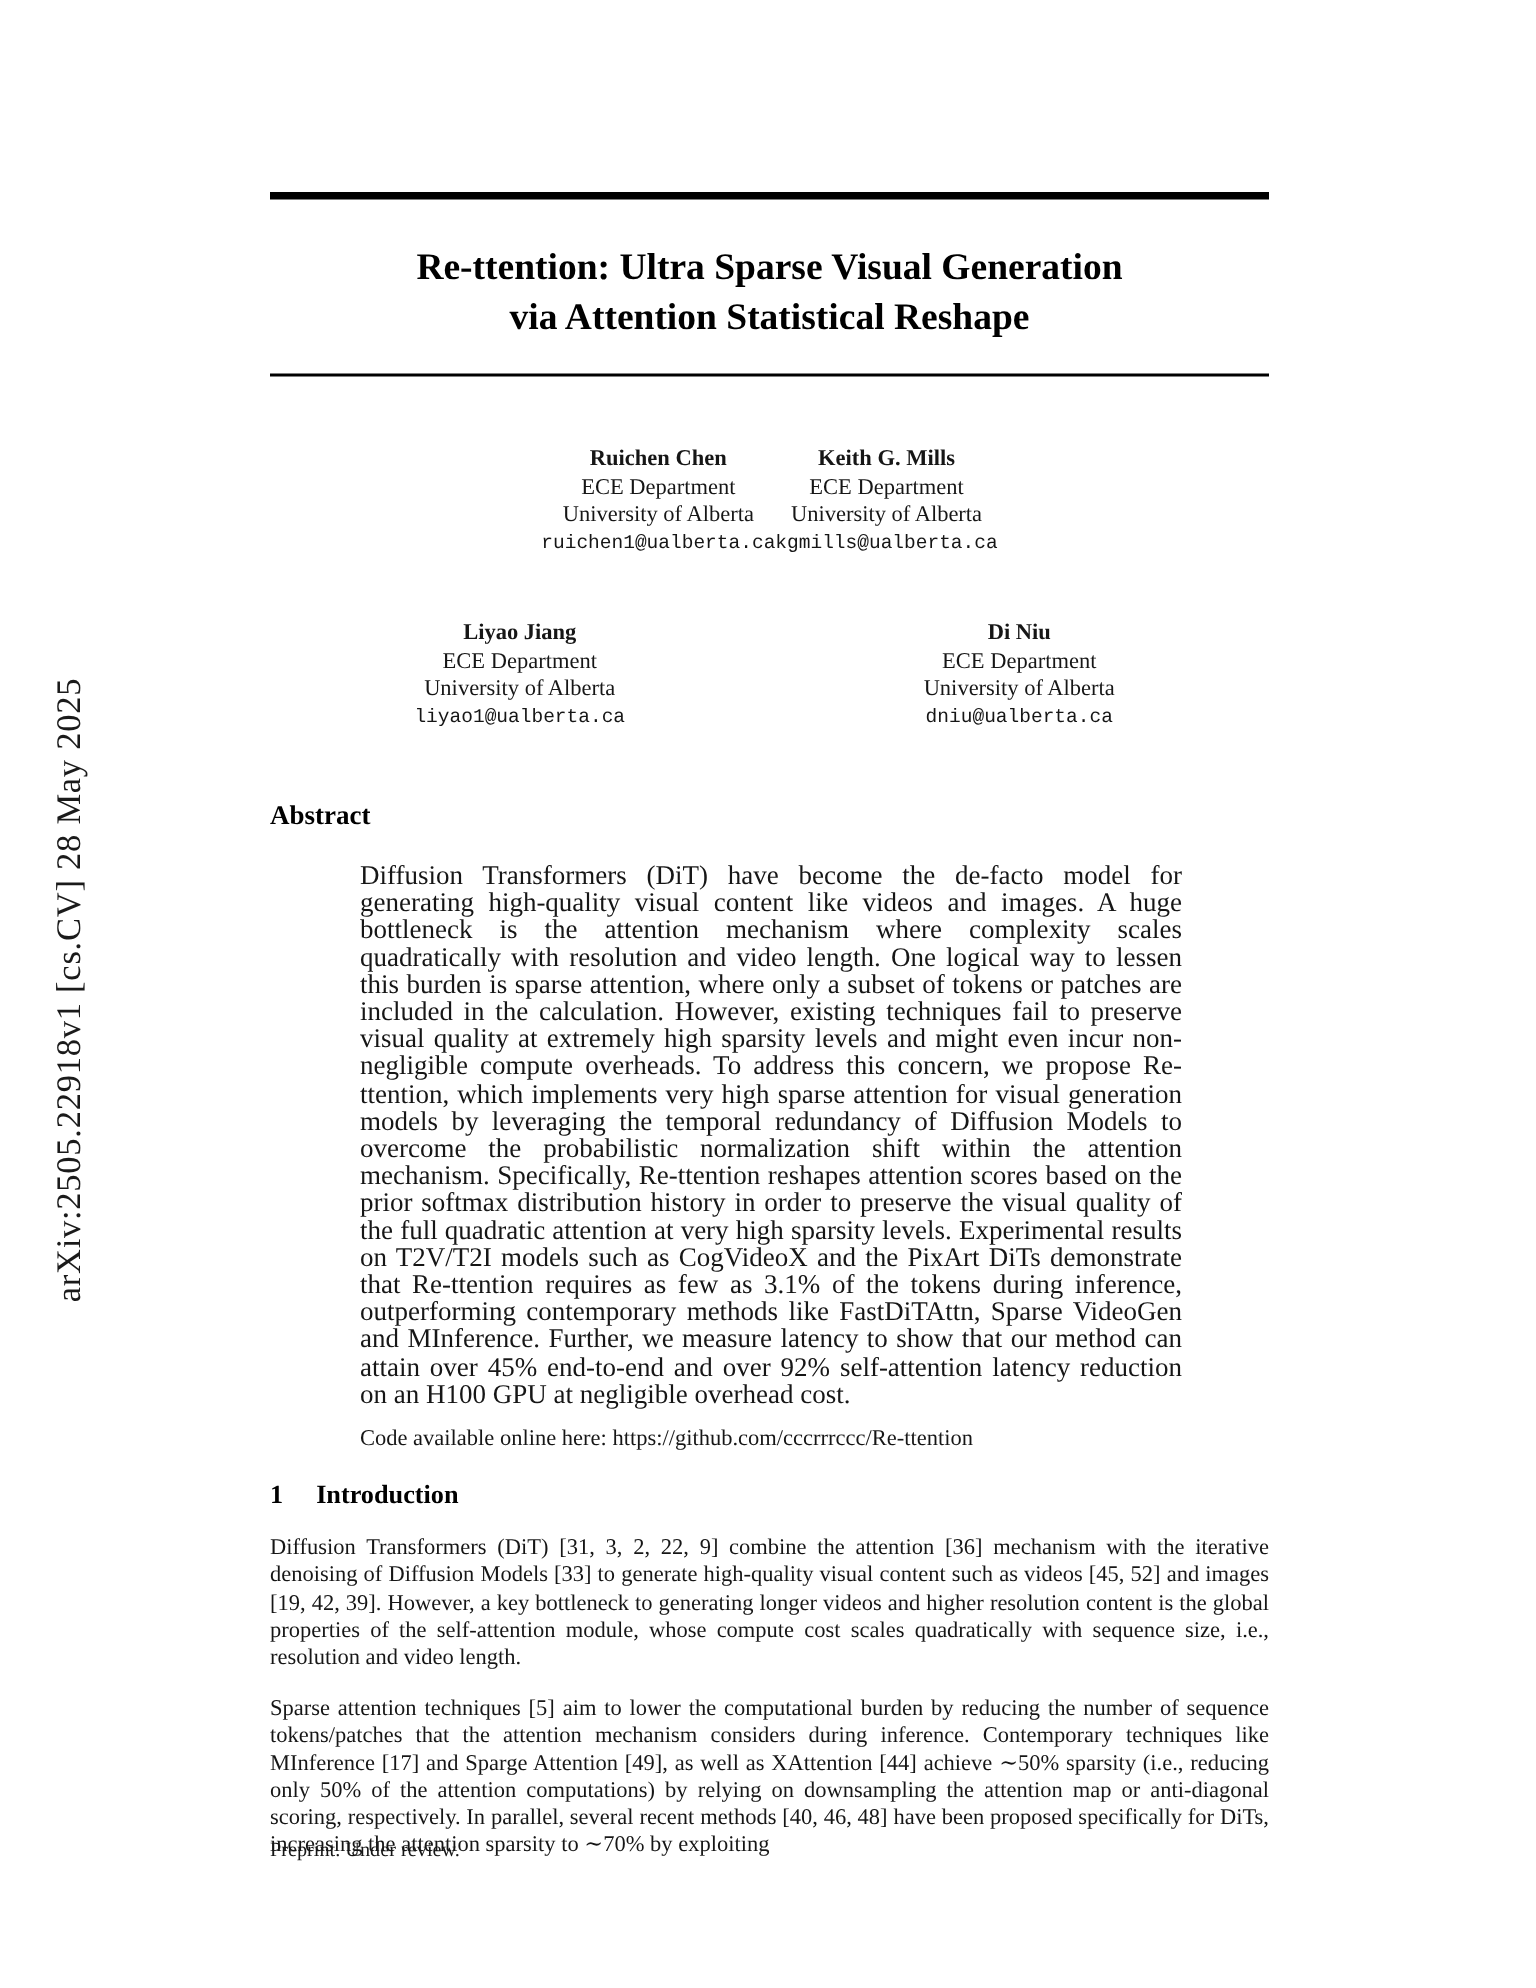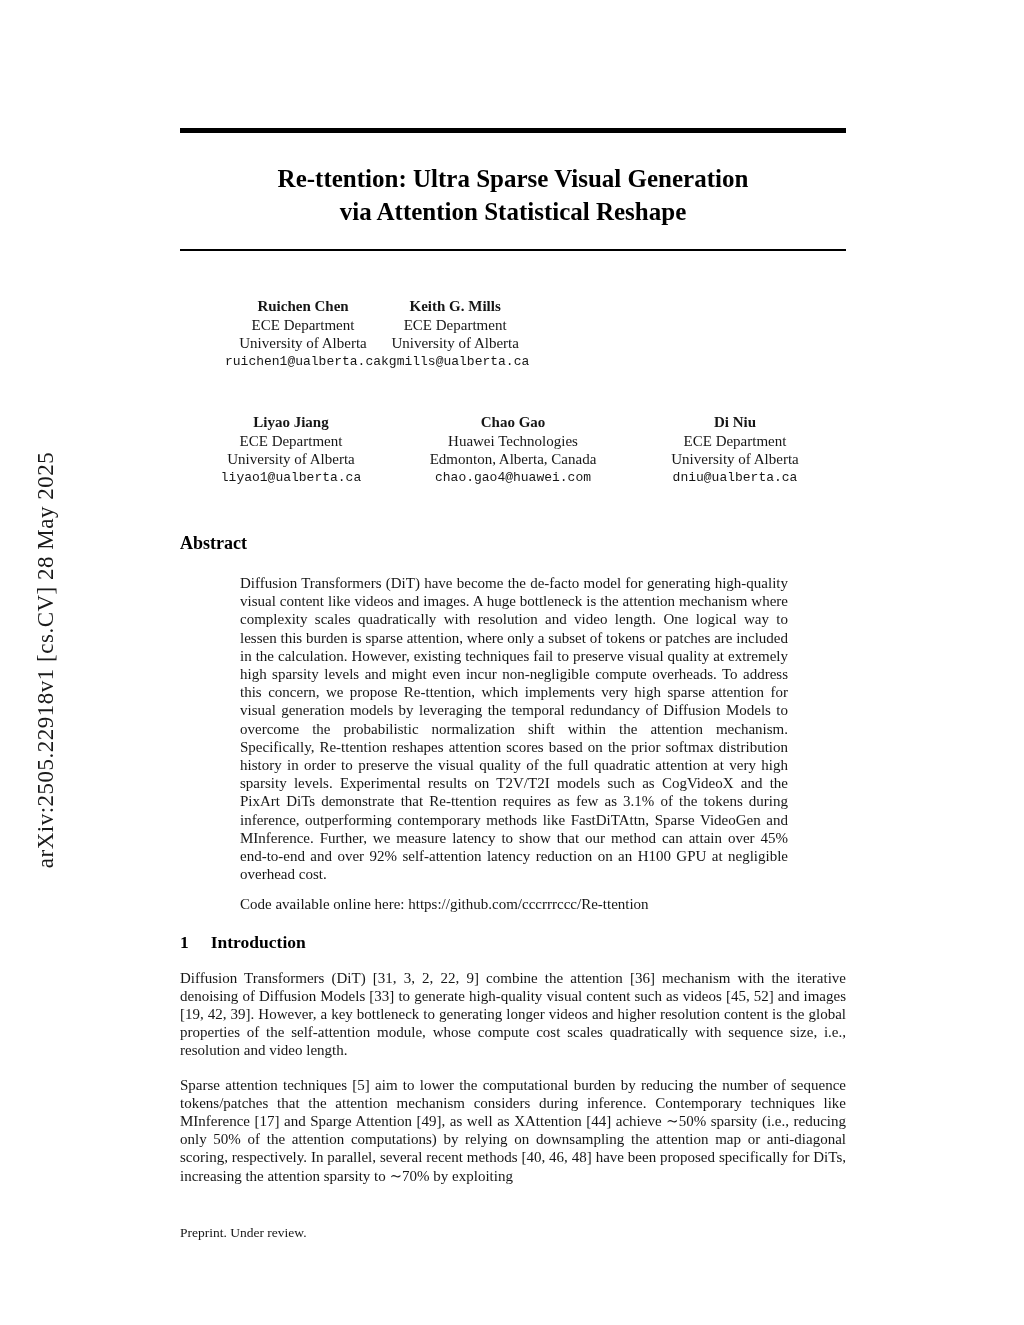--- a/index.html
+++ b/index.html
@@ -44,21 +44,21 @@
     text-align: center;
     font-size: 25px;
     font-weight: bold;
     line-height: 1.3;
     color: #000;
   }
 
   .authors-row1 {
     margin-top: 46px;
     display: flex;
-    justify-content: flex-start;
+    justify-content: center;
     padding: 0 45px;
   }
   .authors-row2 {
     margin-top: 42px;
     display: flex;
     justify-content: space-between;
   }
   .authors-row2 .author { flex: 1 1 0; text-align: center; }
   .author { text-align: center; font-size: 15px; line-height: 18.5px; }
   .author .author-name { font-weight: bold; }
@@ -70,21 +70,21 @@
 
   .abstract-heading {
     margin-top: 46px;
     text-align: left;
     font-size: 18px;
     font-weight: bold;
     color: #000;
   }
   .abstract-body {
     margin: 20px 58px 0 60px;
-    font-size: 15px;
+    font-size: 18px;
     line-height: 18.2px;
     text-align: justify;
   }
   .code-line {
     margin: 12px 58px 18px 60px;
     font-size: 15px;
     line-height: 18.2px;
   }
 
   .section-heading {
@@ -141,26 +141,20 @@
     </div>
 
     <div class="authors-row2">
       <div class="author">
         <div class="author-name">Liyao Jiang</div>
         <div>ECE Department</div>
         <div>University of Alberta</div>
         <div class="email">liyao1@ualberta.ca</div>
       </div>
       <div class="author">
-        <div class="author-name">Chao Gao</div>
-        <div>Huawei Technologies</div>
-        <div>Edmonton, Alberta, Canada</div>
-        <div class="email">chao.gao4@huawei.com</div>
-      </div>
-      <div class="author">
         <div class="author-name">Di Niu</div>
         <div>ECE Department</div>
         <div>University of Alberta</div>
         <div class="email">dniu@ualberta.ca</div>
       </div>
     </div>
 
     <div class="abstract-heading">Abstract</div>
 
     <div class="abstract-body">Diffusion Transformers (DiT) have become the de-facto model for generating high-quality visual content like videos and images. A huge bottleneck is the attention mechanism where complexity scales quadratically with resolution and video length. One logical way to lessen this burden is sparse attention, where only a subset of tokens or patches are included in the calculation. However, existing techniques fail to preserve visual quality at extremely high sparsity levels and might even incur non-negligible compute overheads. To address this concern, we propose Re-ttention, which implements very high sparse attention for visual generation models by leveraging the temporal redundancy of Diffusion Models to overcome the probabilistic normalization shift within the attention mechanism. Specifically, Re-ttention reshapes attention scores based on the prior softmax distribution history in order to preserve the visual quality of the full quadratic attention at very high sparsity levels. Experimental results on T2V/T2I models such as CogVideoX and the PixArt DiTs demonstrate that Re-ttention requires as few as 3.1% of the tokens during inference, outperforming contemporary methods like FastDiTAttn, Sparse VideoGen and MInference. Further, we measure latency to show that our method can attain over 45% end-to-end and over 92% self-attention latency reduction on an H100 GPU at negligible overhead cost.</div>

